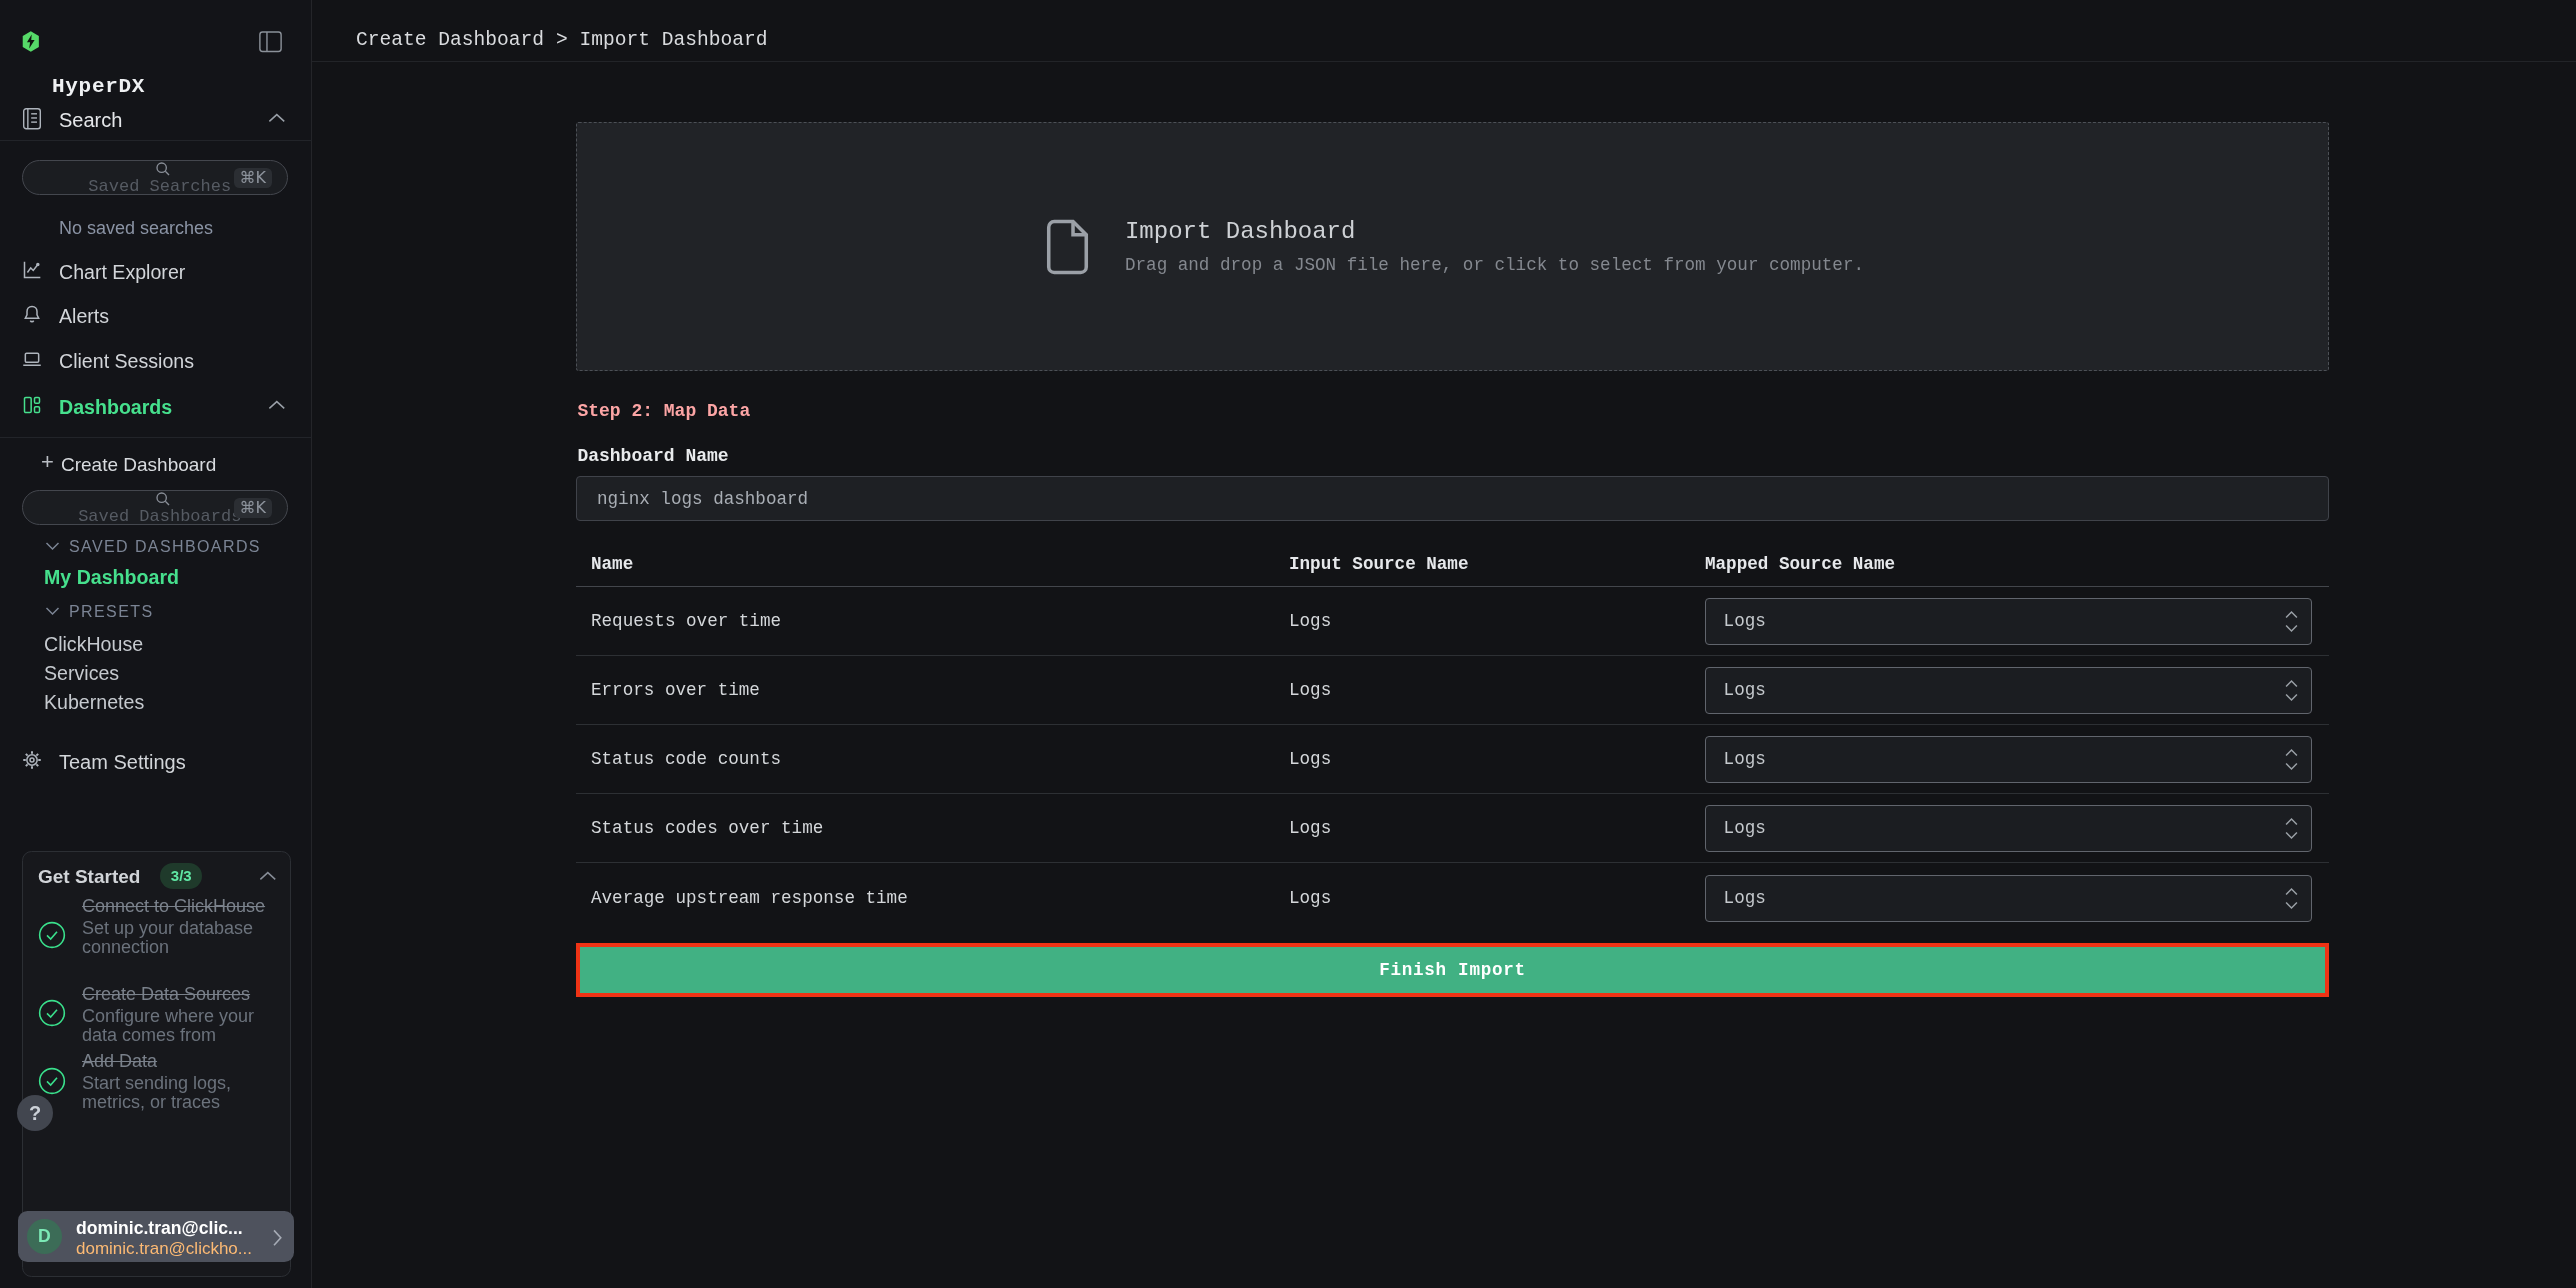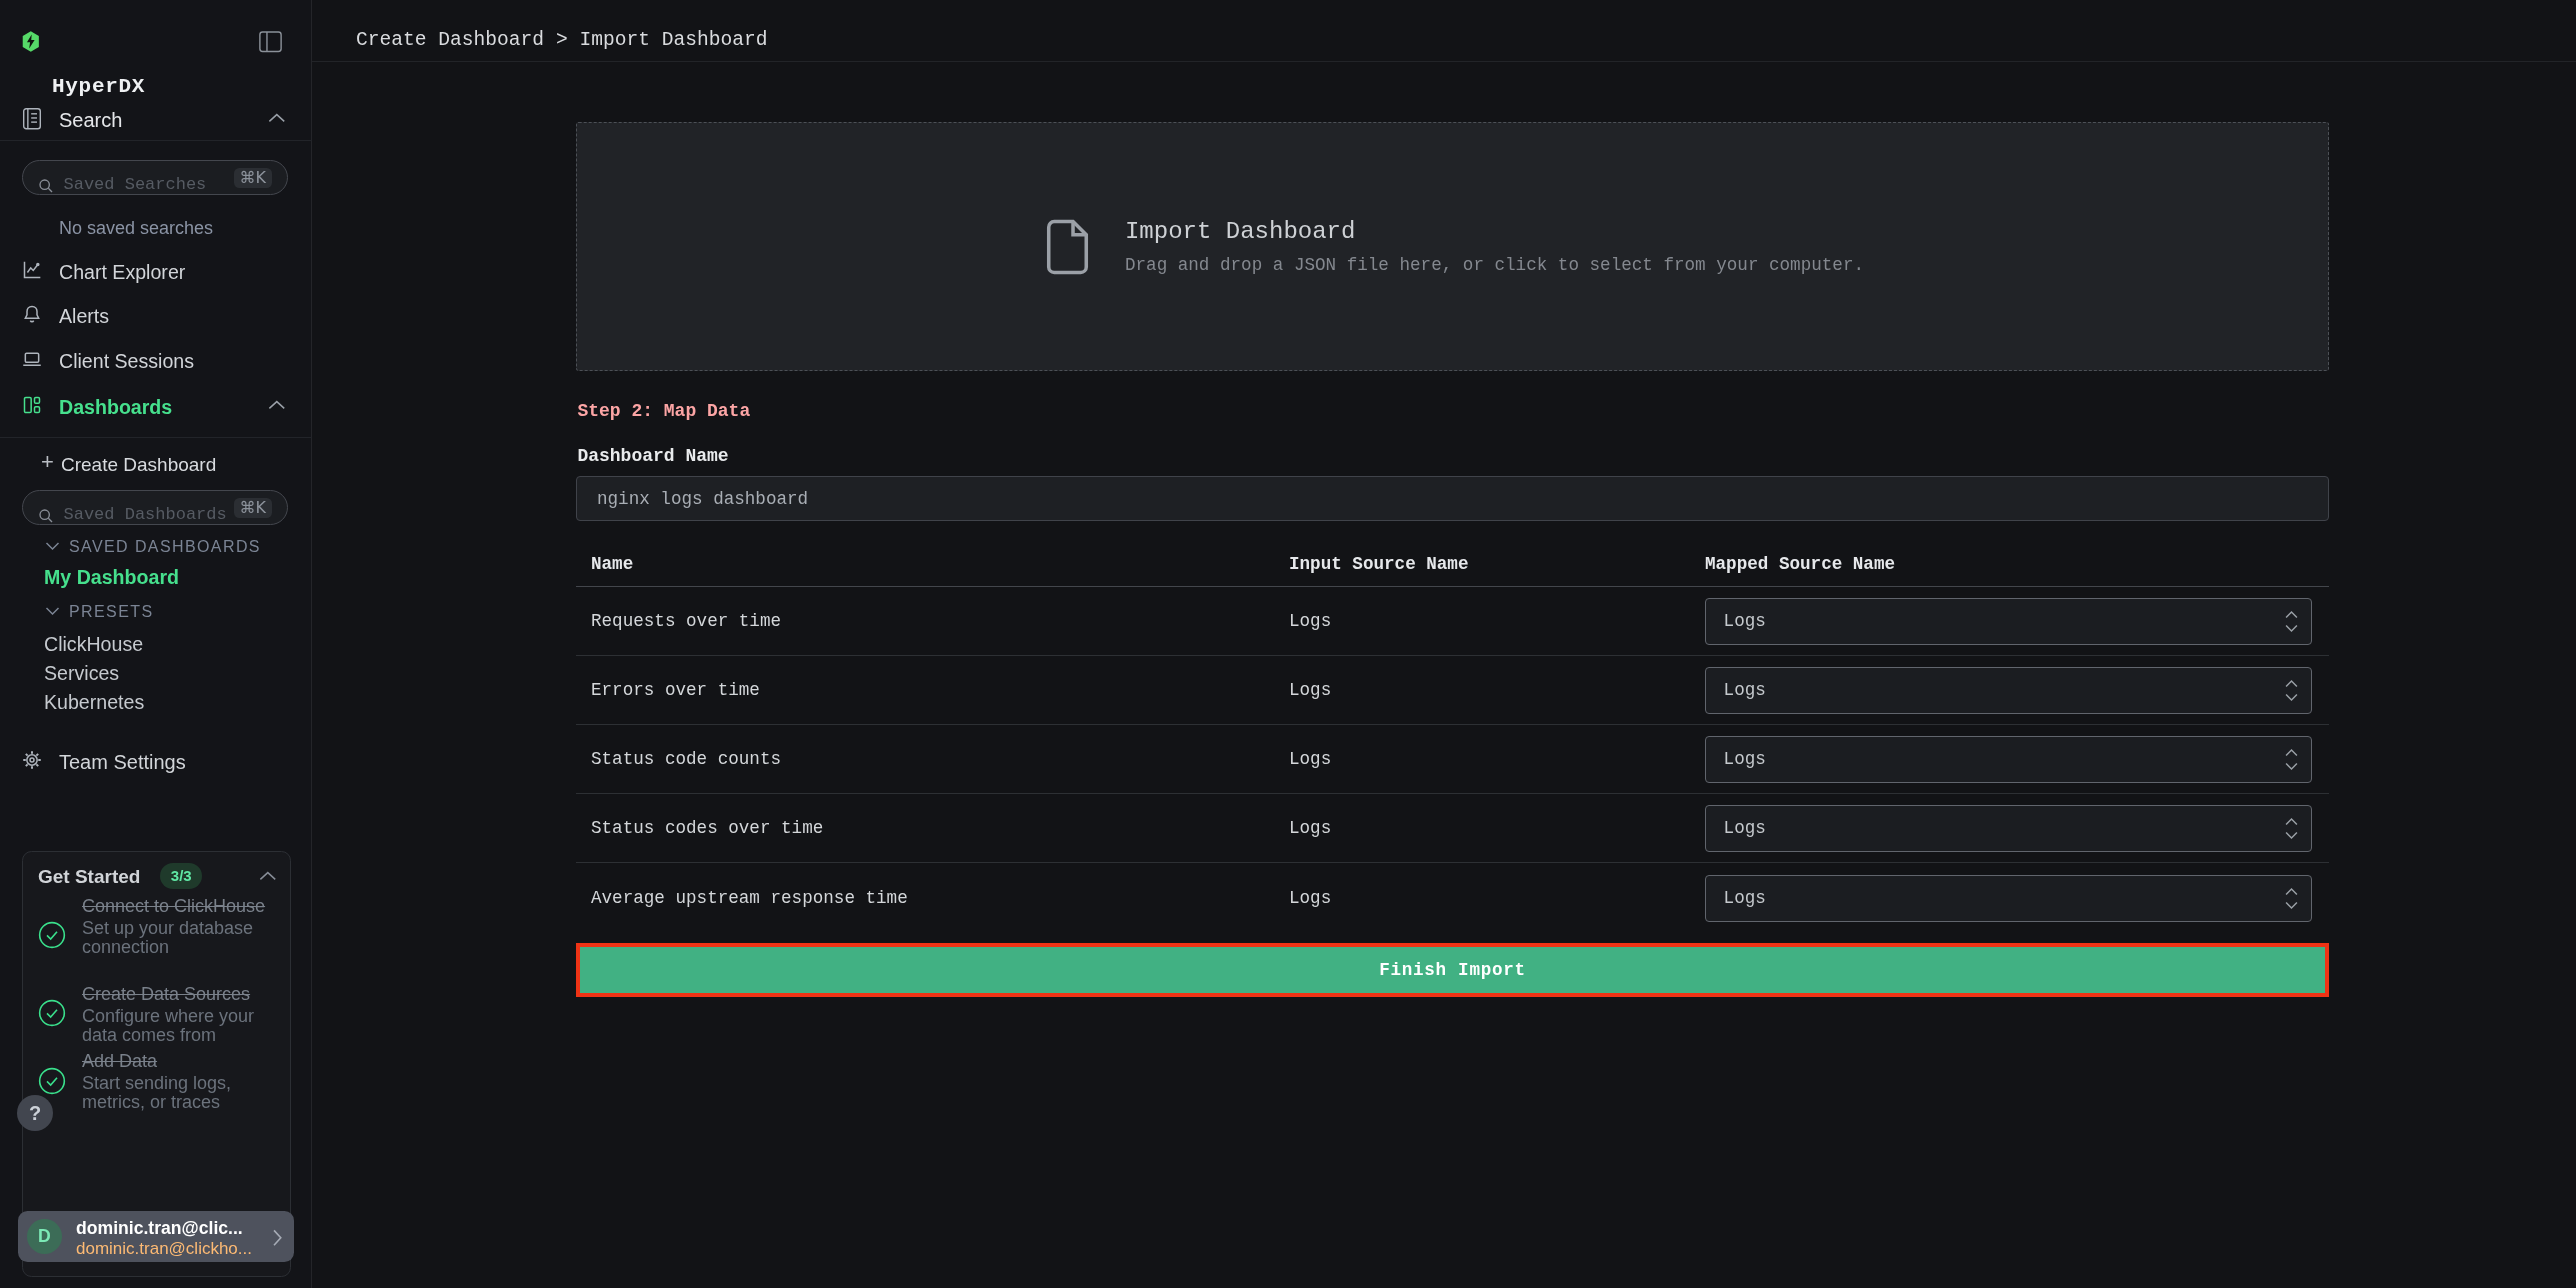--- a/index.html
+++ b/index.html
@@ -16,21 +16,21 @@
   .panel-toggle { position:absolute; left:259px; top:31px; width:23px; height:21.6px; cursor:pointer; }
 
   .side-sect-head { position:absolute; left:0; width:100%; height:41px; }
   .side-sect-head .sicon { position:absolute; left:22px; top:0; width:20px; height:21.6px; }
   .side-sect-head .slabel { position:absolute; left:59px; top:0.7px; font-size:20px; color:#e4e6e9; }
   .chev-up-right { position:absolute; left:268px; top:4px; width:17.6px; height:12px; }
 
   .divider { position:absolute; left:0; width:312px; height:1.4px; background:#222429; }
 
   .pill { position:absolute; left:22px; width:266px; height:35px; border-radius:18px;
-          background:#1b1d21; border:1.4px solid #44474e; display:flex; align-items:flex-end; cursor:text; }
+          background:#1b1d21; border:1.4px solid #44474e; display:flex; align-items:center; cursor:text;flex-direction:column; }
   .pill .mag { width:16px; height:16px; margin-left:15px; flex:none; }
   .pill .ph { margin-left:9.5px; font-family:"Liberation Mono",monospace; font-size:17px; color:#565b63; white-space:nowrap; }
   .pill .kbd { position:absolute; right:15px; top:7.4px; height:20px; padding:0 6px; border-radius:5.4px;
                background:#2b2e33; color:#8d939c; font-size:16px; line-height:20px;
                font-family:"DejaVu Sans", sans-serif; }
 
   .muted-note { position:absolute; left:43px; font-size:18px; color:#8a93a4; }
 
   .nav-item { position:absolute; left:0; width:312px; height:43px; cursor:pointer; }
   .nav-item .nicon { position:absolute; left:22px; top:10.8px; width:20px; height:20px; }

